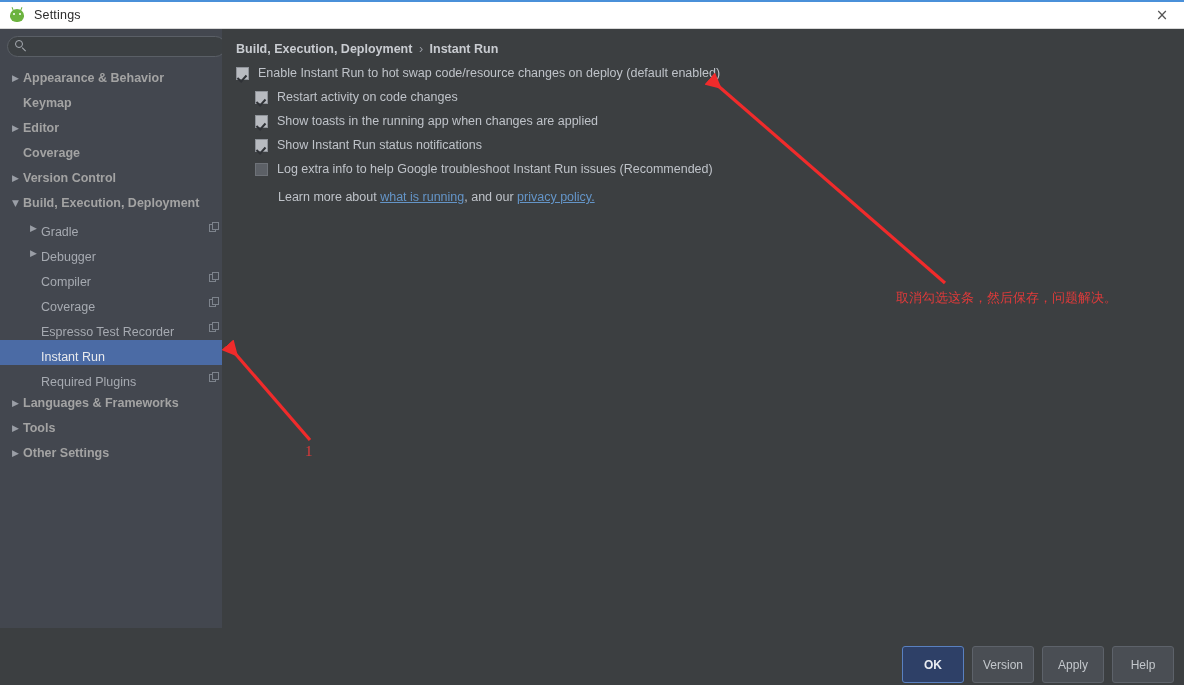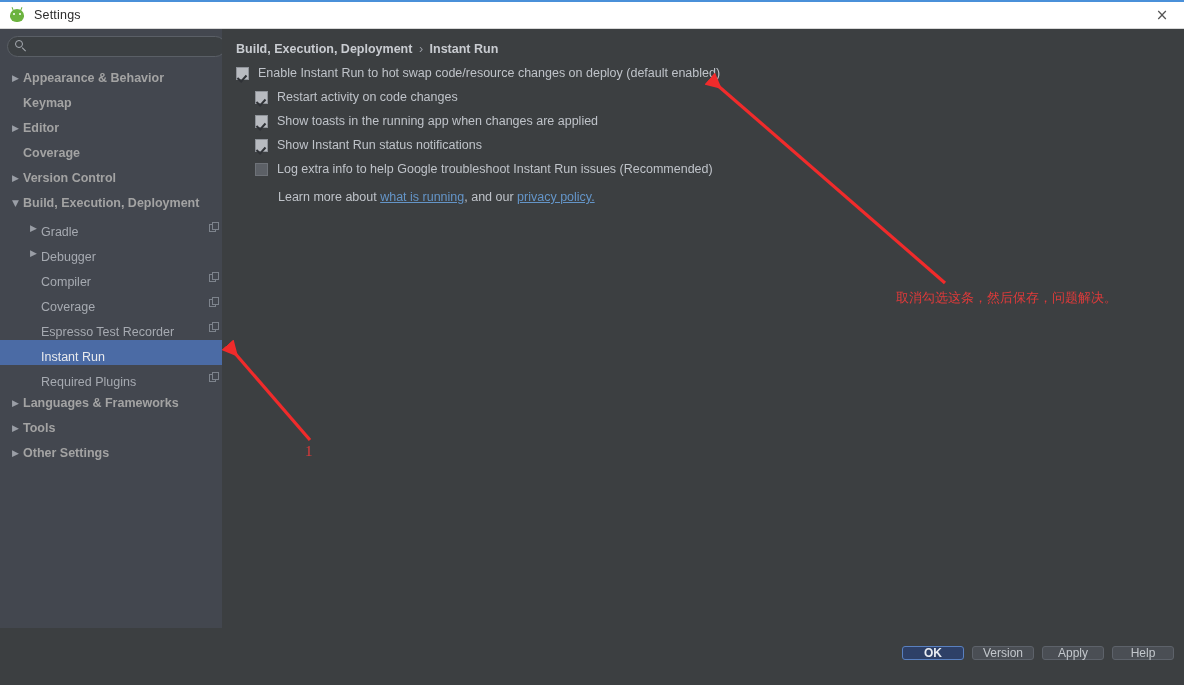--- a/index.html
+++ b/index.html
@@ -132,21 +132,21 @@
   }
   .anno-num {
     position: absolute; left: 305px; top: 443px;
     font-size: 15px; color: #e03a3a; font-family: "Liberation Serif", serif;
   }
 
   
   .footer { position: absolute; top: 628px; left: 0; width: 1184px; height: 57px; background: #3c3f41; }
   .btns { position: absolute; right: 10px; top: 18px; display: flex; gap: 8px; }
   .btn {
-    width: 62px; height: 14px; display: flex; align-items: center; justify-content: center;
+    width: 62px; height: 37px; display: flex; align-items: center; justify-content: center;
     font-size: 12px; color: #c3c7cc; background: #4a4e54; border: 1px solid #5d626a; border-radius: 3px;
   }
   .btn.primary { background: #2e4067; border: 1px solid #5980c0; color: #e9ecf1; font-weight: bold; }
 </style>
 </head>
 <body>
 
 <div id="app">
 
   <div class="top-edge"></div>

